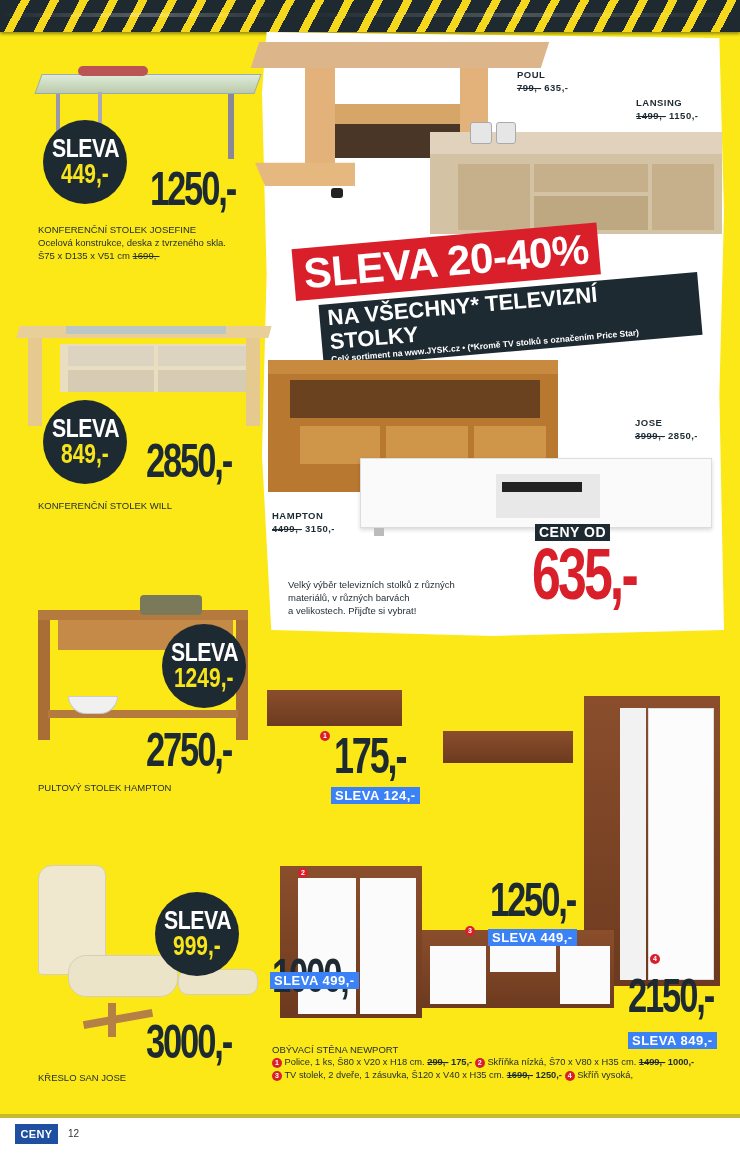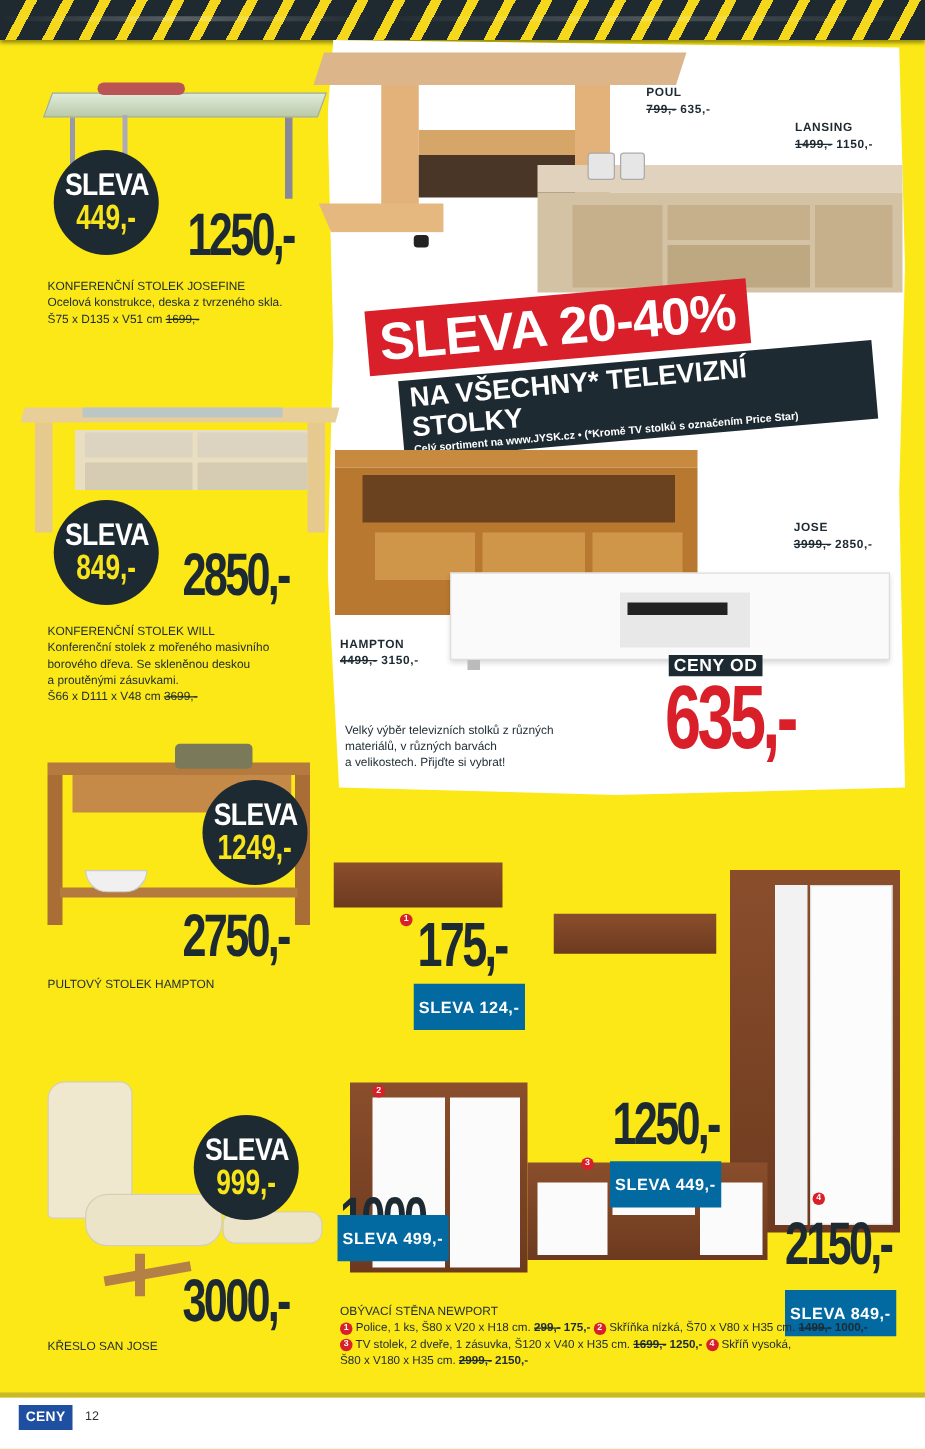--- a/index.html
+++ b/index.html
@@ -9,21 +9,21 @@
 .stripes::after{content:"";position:absolute;left:0;right:0;top:13px;height:4px;background:linear-gradient(90deg,transparent,rgba(255,255,255,.25),transparent 40%,rgba(255,255,255,.2) 70%,transparent)}
 .whitepanel{position:absolute;left:262px;top:32px;width:462px;height:604px;background:#fff;clip-path:polygon(1% 0,99% 1%,100% 30%,99% 60%,100% 99%,50% 100%,2% 99%,0 70%,1% 40%,0 10%)}
 .abs{position:absolute}
 .badge{position:absolute;width:84px;height:84px;border-radius:50%;background:#1d2a32;display:flex;flex-direction:column;align-items:center;justify-content:center;color:#fff;font-weight:bold;line-height:.95}
 .badge .l1{font-size:25px;font-family:"Liberation Sans",sans-serif;letter-spacing:-.5px;transform:scaleX(.85)}
 .badge .l2{font-size:28px;color:#f7e51a;transform:scaleX(.75)}
 .bigprice{position:absolute;font-weight:bold;color:#1d2a32;font-size:48px;letter-spacing:-3px;transform-origin:left top;transform:scaleX(.72);font-family:"Liberation Sans",sans-serif;line-height:1}
 .ptitle{position:absolute;font-weight:normal;font-size:9.5px;color:#1d2a32}
 .pdesc{position:absolute;font-size:9.5px;color:#1d2a32;line-height:13px}
 .strike{text-decoration:line-through}
-.slevabox{position:absolute;background:#0369a1;color:#fff;font-weight:bold;font-size:13px;padding:11px 4px;letter-spacing:.5px}
+.slevabox{position:absolute;background:#3b82f6;color:#fff;font-weight:bold;font-size:13px;padding:1px 4px;letter-spacing:.5px}
 .num{display:inline-block;width:10px;height:10px;border-radius:50%;background:#d81f2a;color:#fff;font-size:7px;line-height:10px;text-align:center;font-weight:bold;vertical-align:middle}
 .tvname{position:absolute;font-size:9.5px;font-weight:bold;color:#1d2a32;letter-spacing:.5px;line-height:13px}
 .tvname .p{font-weight:bold}
 .wood{background:linear-gradient(180deg,#e3b777,#c9945a)}
 .walnut{background:linear-gradient(180deg,#8a4e2c,#6d3a1f)}
 </style>
 </head>
 <body>
 
 <div class="page">
@@ -58,26 +58,20 @@
     <div class="abs" style="left:140px;top:52px;width:88px;height:22px;background:#d6ccb4"></div>
     <div class="abs" style="left:10px;top:20px;width:14px;height:88px;background:#e6c98f"></div>
     <div class="abs" style="left:228px;top:20px;width:14px;height:88px;background:#e6c98f"></div>
   </div>
   <div class="badge" style="left:43px;top:400px">
     <span class="l1">SLEVA</span>
     <span class="l2">849,-</span>
   </div>
   <div class="bigprice" style="left:146px;top:437px">2850,-</div>
   <div class="ptitle" style="left:38px;top:500px">KONFERENČNÍ STOLEK WILL</div>
-  <div class="pdesc" style="left:38px;top:512px">
-    <div>Konferenční stolek z mořeného masivního</div>
-    <div>borového dřeva. Se skleněnou deskou</div>
-    <div>a proutěnými zásuvkami.</div>
-    <div><span>Š66 x D111 x V48 cm</span> <span class="strike">3699,-</span></div>
-  </div>
 
   <div class="abs" style="left:38px;top:610px;width:210px;height:130px">
     <div class="abs" style="left:0;top:0;width:210px;height:10px;background:#b47a3e"></div>
     <div class="abs" style="left:20px;top:10px;width:175px;height:30px;background:#c68a48"></div>
     <div class="abs" style="left:0;top:10px;width:12px;height:120px;background:#a96e35"></div>
     <div class="abs" style="left:198px;top:10px;width:12px;height:120px;background:#a96e35"></div>
     <div class="abs" style="left:10px;top:100px;width:190px;height:8px;background:#b47a3e"></div>
     <div class="abs" style="left:30px;top:86px;width:50px;height:18px;border-radius:0 0 25px 25px;background:#f0f0f0;border:1px solid #ccc"></div>
   </div>
   <div class="abs" style="left:140px;top:595px;width:62px;height:20px;background:#7a7a5a;border-radius:4px"></div>
@@ -159,21 +153,21 @@
     <div class="abs" style="left:14px;top:78px;width:10px;height:8px;background:#bbb"></div>
   </div>
   <div class="tvname" style="left:635px;top:416px">
     <div>JOSE</div>
     <div><span class="strike">3999,-</span> <span class="p">2850,-</span></div>
   </div>
 
   <div class="abs" style="left:535px;top:524px;background:#1d2a32;color:#fff;font-weight:bold;font-size:14px;padding:0 4px;line-height:17px;letter-spacing:.5px">CENY OD</div>
   <div class="abs" style="left:532px;top:538px;color:#d81f2a;font-weight:bold;font-size:72px;line-height:1;letter-spacing:-4px;transform:scaleX(.72);transform-origin:left top">635,-</div>
 
-  <div class="pdesc" style="left:276px;top:578px">
+  <div class="pdesc" style="left:288px;top:578px">
     <div>Velký výběr televizních stolků z různých</div>
     <div>materiálů, v různých barvách</div>
     <div>a velikostech. Přijďte si vybrat!</div>
   </div>
 
   <div class="abs walnut" style="left:267px;top:690px;width:135px;height:36px"></div>
   <div class="abs walnut" style="left:443px;top:731px;width:130px;height:32px"></div>
   <span class="abs num" style="left:320px;top:731px">1</span>
   <div class="bigprice" style="left:334px;top:731px;font-size:50px">175,-</div>
   <div class="slevabox" style="left:331px;top:787px">SLEVA 124,-</div>
@@ -222,24 +216,19 @@
       <b>1000,-</b>
     </div>
     <div>
       <span class="num">3</span>
       <span>TV stolek, 2 dveře, 1 zásuvka, Š120 x V40 x H35 cm.</span>
       <b class="strike">1699,-</b>
       <b>1250,-</b>
       <span class="num">4</span>
       <span>Skříň vysoká,</span>
     </div>
-    <div>
-      <span>Š80 x V180 x H35 cm.</span>
-      <b class="strike">2999,-</b>
-      <b>2150,-</b>
-    </div>
   </div>
 
   <div class="abs" style="left:0;top:1114px;width:740px;height:4px;background:#c8b82a"></div>
 </div>
 
 <div class="abs" style="left:15px;top:1124px;width:43px;height:20px;background:#1f4fa0;color:#fff;font-weight:bold;font-size:11px;line-height:20px;text-align:center;letter-spacing:.3px">CENY</div>
 <div class="abs" style="left:68px;top:1128px;font-size:10px;color:#333">12</div>
 
 </body></html>

